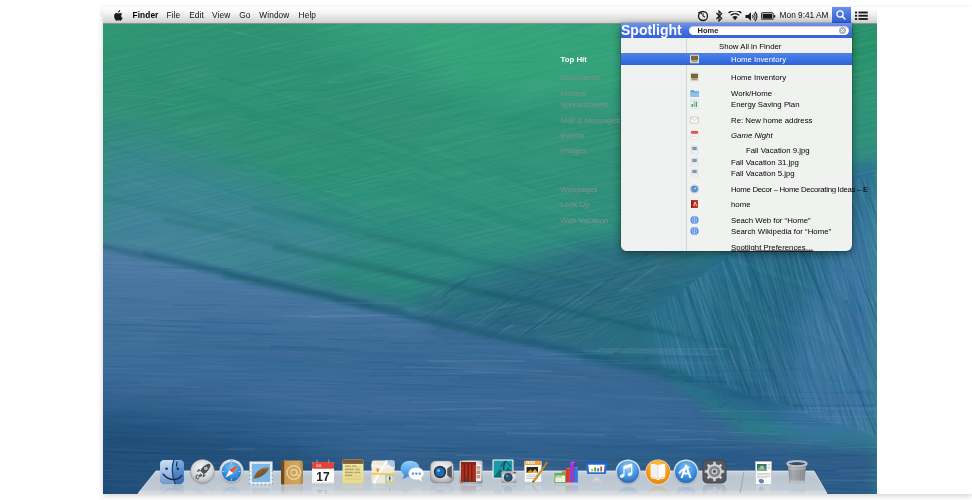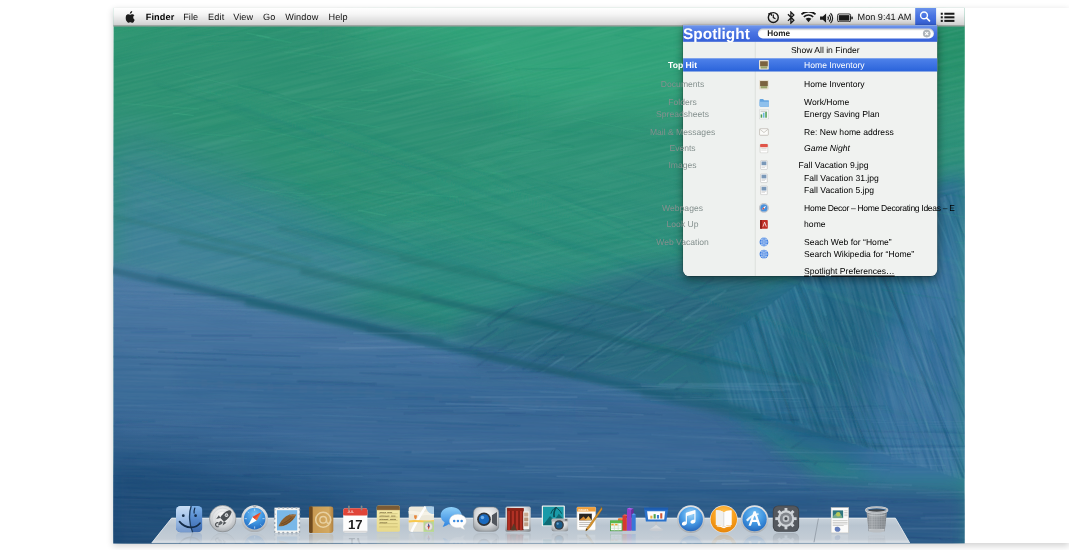--- a/index.html
+++ b/index.html
@@ -17,21 +17,21 @@
   .mi.b{font-weight:bold;color:#000;}
   
   #panel{position:absolute;left:518px;top:16px;width:231px;height:228px;
      background:#f0f2f0;border-radius:0 0 6px 6px;
      box-shadow:0 3px 8px rgba(0,0,0,0.45), 0 0 0 0.5px rgba(0,0,0,0.25);}
   #panel .leftcol{position:absolute;left:0;top:14.5px;width:64.5px;height:213.5px;
      background:#eef1ef;border-radius:0 0 0 6px;border-right:1px solid #d2d6d2;}
   #phead{position:absolute;left:0;top:0;width:231px;height:14.5px;
      background:linear-gradient(#6e95ec,#4a74e2 45%,#3560d8);}
   
-  .cat{position:absolute;right:171.5px;width:120px;text-align:center;font-size:7.8px;color:#84908e;
+  .cat{position:absolute;right:171.5px;width:120px;text-align:left;font-size:7.8px;color:#84908e;
        transform:translateY(-50%);}
   .itxt{position:absolute;left:81px;transform:translateY(-50%);font-size:7.8px;color:#000;
         white-space:nowrap;margin-left:29px;}
   .icn{position:absolute;left:68.5px;width:9px;height:9px;transform:translateY(-50%);}
   .icn svg{display:block;}
   #pill svg{display:block;}
 </style>
 </head>
 <body>
 <div id="page">
@@ -1581,21 +1581,21 @@
     <div class="cat" style="top:165.5px">Webpages</div>
     <div class="cat" style="top:181px">Look Up</div>
     <div class="cat" style="top:196.5px">Web Vacation</div>
     <div class="itxt" style="top:22.5px;left:69px;">Show All in Finder</div>
     <div class="itxt" style="top:35.5px;left:81px;color:#fff;">Home Inventory</div>
     <div class="itxt" style="top:54px;left:81px;">Home Inventory</div>
     <div class="itxt" style="top:69.5px;left:81px;">Work/Home</div>
     <div class="itxt" style="top:81px;left:81px;">Energy Saving Plan</div>
     <div class="itxt" style="top:96.5px;left:81px;">Re: New home address</div>
     <div class="itxt" style="top:111.5px;left:81px;font-style:italic;">Game Night</div>
-    <div class="itxt" style="top:127px;left:76px;text-align:center;">Fall Vacation 9.jpg</div>
+    <div class="itxt" style="top:127px;left:96px;text-align:center;">Fall Vacation 9.jpg</div>
     <div class="itxt" style="top:138.5px;left:81px;">Fall Vacation 31.jpg</div>
     <div class="itxt" style="top:150px;left:81px;">Fall Vacation 5.jpg</div>
     <div class="itxt" style="top:165.5px;left:81px;letter-spacing:-0.3px;max-width:137px;overflow:hidden;">Home Decor – Home Decorating Ideas – E…</div>
     <div class="itxt" style="top:181px;left:81px;">home</div>
     <div class="itxt" style="top:196.5px;left:81px;">Seach Web for “Home”</div>
     <div class="itxt" style="top:208px;left:81px;">Search Wikipedia for “Home”</div>
     <div class="itxt" style="top:223.5px;left:81px;text-decoration:underline;">Spotlight Preferences…</div>
 
     <div class="icn" style="top:35.5px;">
           <svg width="9" height="9" viewBox="0 0 9 9">

